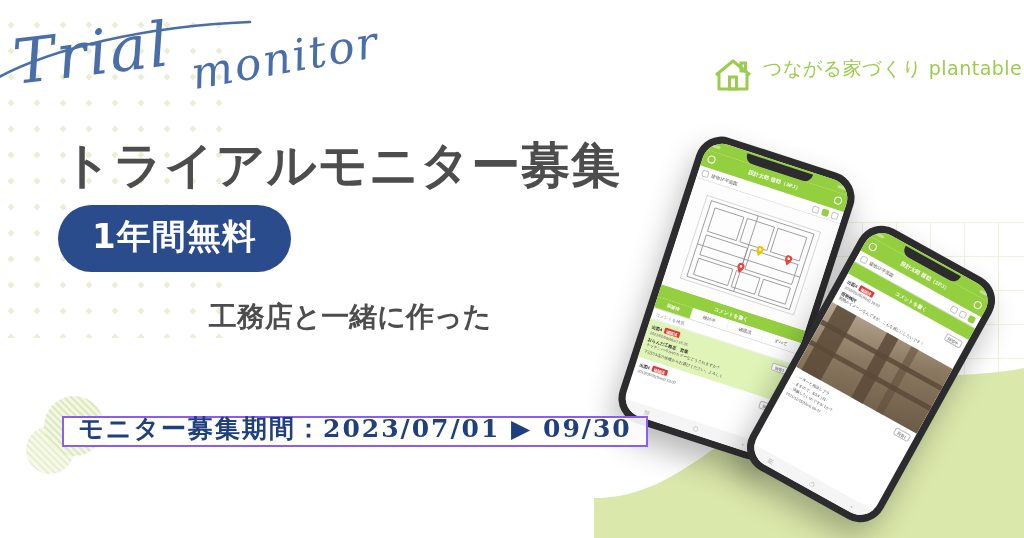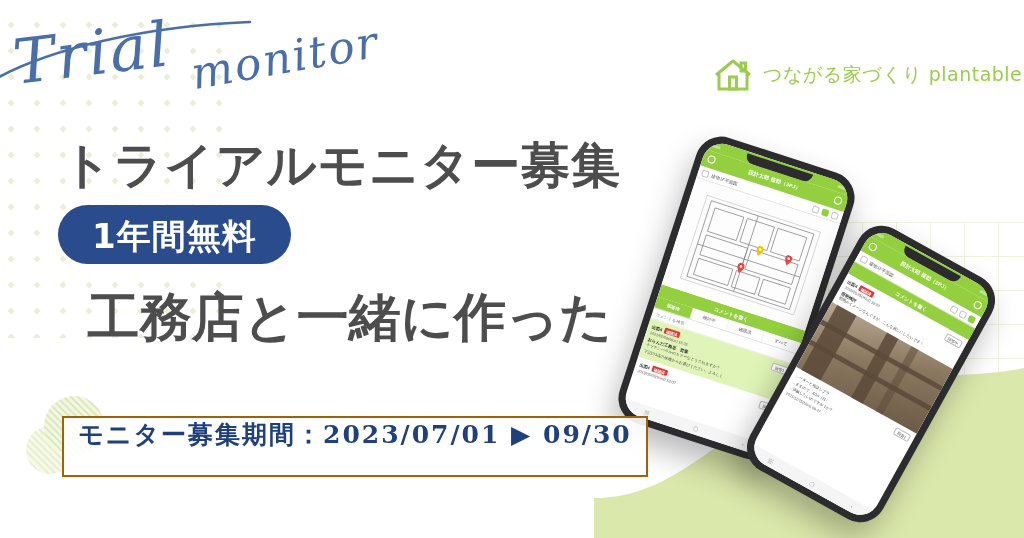--- a/index.html
+++ b/index.html
@@ -62,47 +62,47 @@
   
   .h-main {
     position:absolute; left:62px; top:133px; z-index:6;
     font-size:49px; font-weight:700; color:#4d4d4d;
     letter-spacing:1px; white-space:nowrap;
     font-family:Liberation Sans, sans-serif;
   }
   .pill {
     position:absolute; left:58px; top:205px; z-index:6;
     background:#2b4c8c; color:#ffffff;
-    border-radius:34px; padding:9px 34px 4px 34px;
+    border-radius:34px; padding:9px 34px 12px 34px;
     font-size:34px; font-weight:700; letter-spacing:1px;
     font-family:"DejaVu Sans", sans-serif;
   }
   .h-sub {
     position:absolute; left:0; top:294px; width:700px; z-index:6;
     text-align:center; color:#4d4d4d;
     font-family:"DejaVu Sans", sans-serif;
     font-weight:700; letter-spacing:0px;
   }
-  .h-sub .l1 { display:block; font-size:52px; line-height:46px; }
+  .h-sub .l1 { display:block; font-size:28px; line-height:46px; }
   .h-sub .l2 { display:block; font-size:42px; line-height:50px; margin-top:2px; }
 
   
   .date-box {
-    position:absolute; left:62px; top:416px; width:586px; height:61px; z-index:7;
-    border:2px solid #a16207; background:rgba(255,255,255,.9);
-    display:flex; align-items:flex-start; justify-content:center;
+    position:absolute; left:62px; top:416px; width:586px; height:31px; z-index:7;
+    border:2px solid #8b5cf6; background:rgba(255,255,255,.9);
+    display:flex; align-items:flex-end; justify-content:center;
   }
   .date-text {
     font-family:"DejaVu Serif", serif;
     font-weight:700; font-size:25px; color:#1f3f7d;
     letter-spacing:2px; white-space:nowrap;
   }
 
   
-  .logo { position:absolute; left:712px; top:56px; z-index:8; display:flex; align-items:center; gap:9px; }
+  .logo { position:absolute; left:712px; top:56px; z-index:8; display:flex; gap:9px; }
   .logo-text {
     font-size:19px; color:#9ccc4e; letter-spacing:.5px; white-space:nowrap;
     font-family:"DejaVu Sans", sans-serif;
   }
 
   
   .phones { position:absolute; left:620px; top:120px; width:404px; height:400px; z-index:5; }
   .phone {
     position:absolute; background:#2c2c2e; border-radius:26px;
     box-shadow:0 16px 30px rgba(0,0,0,.28);

